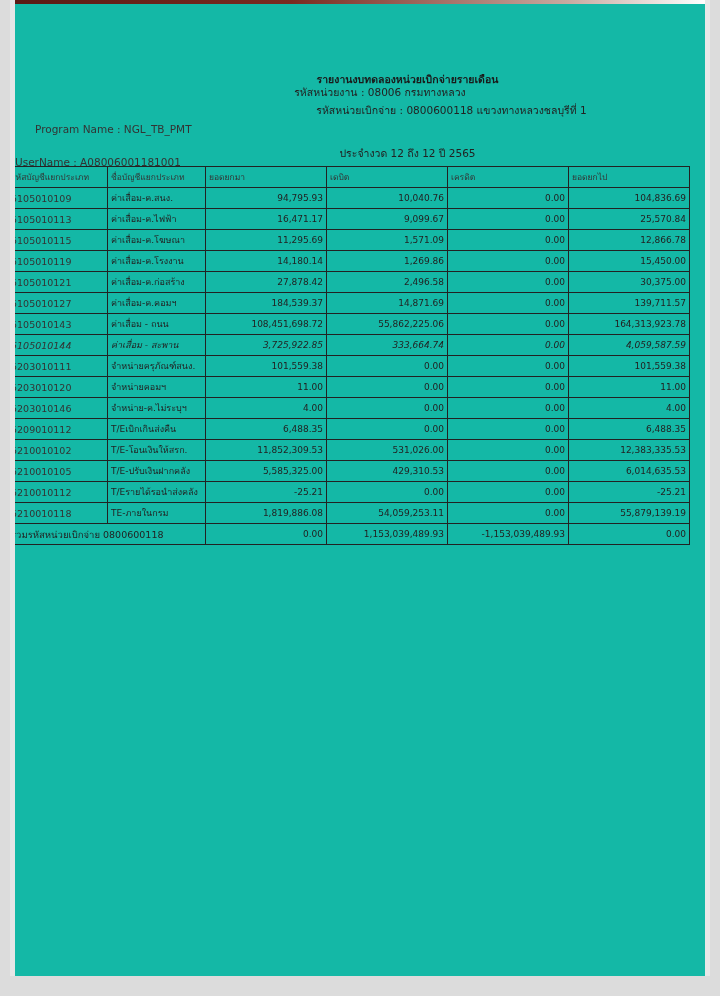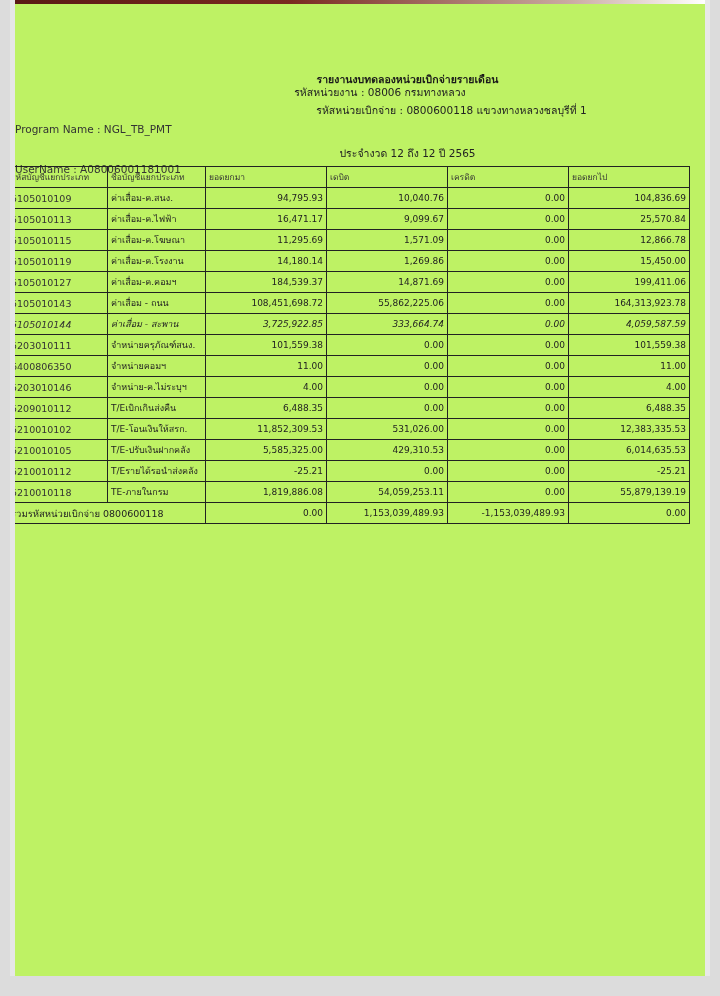--- a/index.html
+++ b/index.html
@@ -16,40 +16,40 @@
   .left-shadow {
     position: absolute; left: 10px; top: 0; width: 5px; height: 976px;
     background: #e6e6e6;
   }
   .right-shadow {
     position: absolute; left: 705px; top: 0; width: 5px; height: 976px;
     background: #e8e8e8;
   }
   .page {
     position: absolute; left: 15px; top: 3px; width: 690px; height: 973px;
-    background: #bef264;
+    background: #14b8a6;
     overflow: hidden;
   }
   .title {
     position: absolute; left: 0; width: 690px; text-align: center;
     top: 68px; font-size: 10.5px; font-weight: bold; color: #1a1a1a;
     padding-left: 95px; box-sizing: border-box;
   }
   .subline {
     position: absolute; left: 0; width: 690px; text-align: center;
     font-size: 10.5px; color: #222; padding-left: 95px; box-sizing: border-box;
   }
   .l1 { top: 81px; padding-left: 40px; }
   .l2 { top: 99px; margin-left: 44px; }
   .l3 { top: 142px; }
   .prog {
     position: absolute; left: 0px; font-size: 10.5px; color: #333;
   }
-  .prog.p1 { top: 120px; }
-  .prog.p2 { top: 160px; }
+  .prog.p1 { top: 120px; margin-left: 20px; }
+  .prog.p2 { top: 153px; }
   table.tb {
     position: absolute; left: -8px; top: 163px;
     border-collapse: collapse;
     font-size: 9px; color: #222;
     table-layout: fixed;
   }
   table.tb td, table.tb th {
     border: 1.4px solid #222;
     height: 20px; padding: 0 3px;
     white-space: nowrap; overflow: hidden;
@@ -127,26 +127,34 @@
         </tr>
         <tr>
           <td class="code">5105010119</td>
           <td>ค่าเสื่อม-ค.โรงงาน</td>
           <td class="num">14,180.14</td>
           <td class="num">1,269.86</td>
           <td class="num">0.00</td>
           <td class="num">15,450.00</td>
         </tr>
         <tr>
+          <td class="code">5105010121</td>
+          <td>ค่าเสื่อม-ค.ก่อสร้าง</td>
+          <td class="num">27,878.42</td>
+          <td class="num">2,496.58</td>
+          <td class="num">0.00</td>
+          <td class="num">30,375.00</td>
+        </tr>
+        <tr>
           <td class="code">5105010127</td>
           <td>ค่าเสื่อม-ค.คอมฯ</td>
           <td class="num">184,539.37</td>
           <td class="num">14,871.69</td>
           <td class="num">0.00</td>
-          <td class="num">199,411.06</td>
+          <td class="num">139,711.57</td>
         </tr>
         <tr>
           <td class="code">5105010143</td>
           <td>ค่าเสื่อม - ถนน</td>
           <td class="num">108,451,698.72</td>
           <td class="num">55,862,225.06</td>
           <td class="num">0.00</td>
           <td class="num">164,313,923.78</td>
         </tr>
         <tr class="italic">
@@ -159,21 +167,21 @@
         </tr>
         <tr>
           <td class="code">5203010111</td>
           <td>จำหน่ายครุภัณฑ์สนง.</td>
           <td class="num">101,559.38</td>
           <td class="num">0.00</td>
           <td class="num">0.00</td>
           <td class="num">101,559.38</td>
         </tr>
         <tr>
-          <td class="code">6400806350</td>
+          <td class="code">5203010120</td>
           <td>จำหน่ายคอมฯ</td>
           <td class="num">11.00</td>
           <td class="num">0.00</td>
           <td class="num">0.00</td>
           <td class="num">11.00</td>
         </tr>
         <tr>
           <td class="code">5203010146</td>
           <td>จำหน่าย-ค.ไม่ระบุฯ</td>
           <td class="num">4.00</td>

